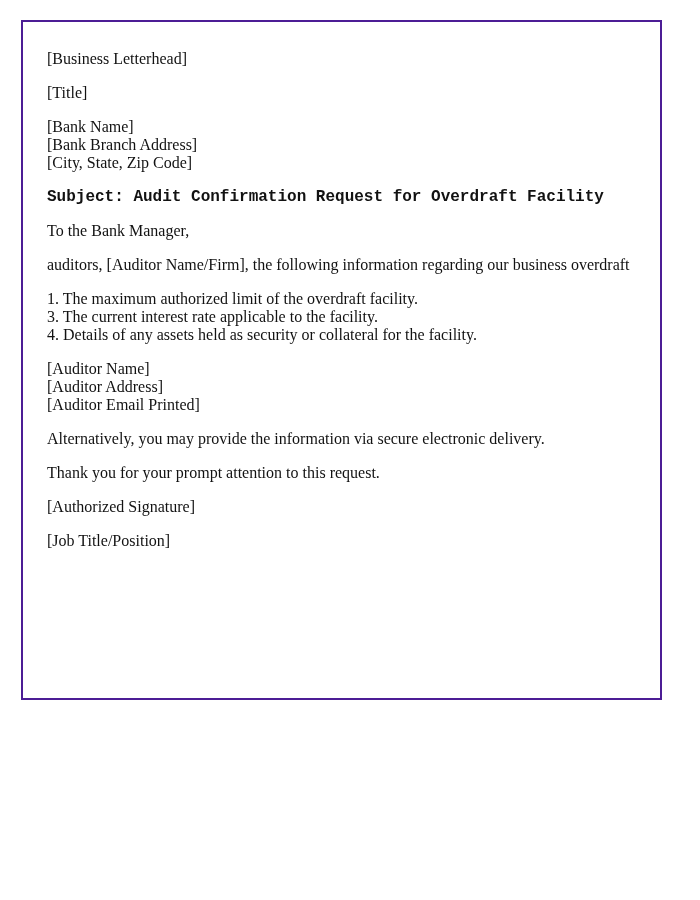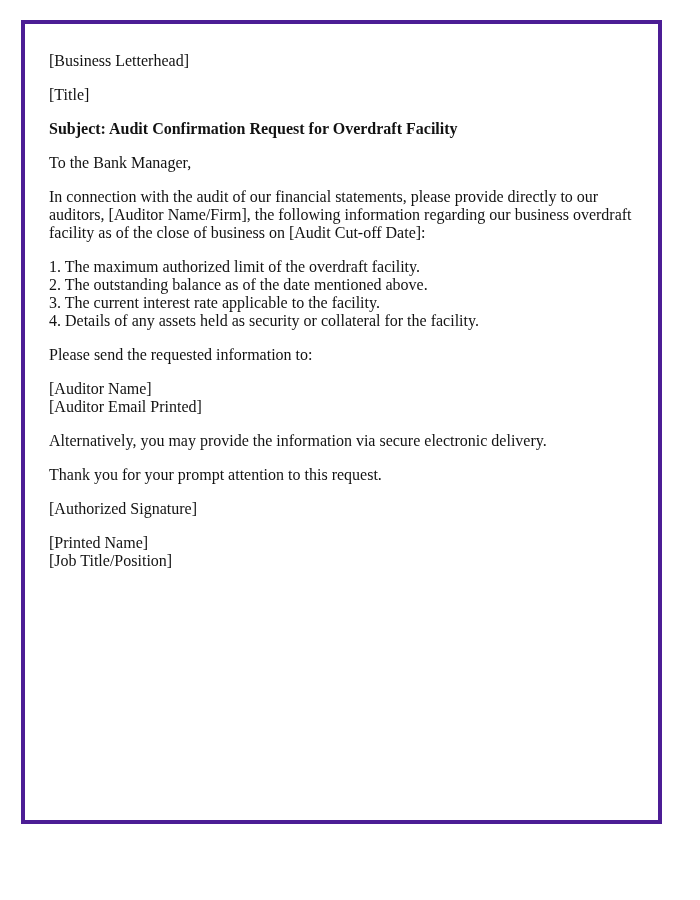--- a/index.html
+++ b/index.html
@@ -11,78 +11,80 @@
     width: 700px;
     height: 900px;
     position: relative;
     overflow: hidden;
   }
   .letter {
     position: absolute;
     left: 21px;
     top: 20px;
     width: 641px;
-    height: 804px;
+    height: 680px;
     box-sizing: border-box;
-    border: 4px solid #4c1d95;
+    border: 2px solid #4c1d95;
     padding: 12px 24px;
     background: #ffffff;
     font-family: "Liberation Serif", "DejaVu Serif", serif;
     font-size: 16px;
     line-height: 18px;
     color: #121212;
   }
   .para {
     margin: 16px 0;
   }
   .subject {
     font-weight: bold;
+    font-family: Liberation Mono, monospace;
   }
 </style>
 </head>
 <body>
 
 <main class="letter">
 
   <div class="para">[Business Letterhead]</div>
 
   <div class="para">[Title]</div>
 
+  <div class="para">
+    <div>[Bank Name]</div>
+    <div>[Bank Branch Address]</div>
+    <div>[City, State, Zip Code]</div>
+  </div>
 
   <div class="para subject">Subject: Audit Confirmation Request for Overdraft Facility</div>
 
   <div class="para">To the Bank Manager,</div>
 
   <div class="para">
-    <div>In connection with the audit of our financial statements, please provide directly to our</div>
     <div>auditors, [Auditor Name/Firm], the following information regarding our business overdraft</div>
-    <div>facility as of the close of business on [Audit Cut-off Date]:</div>
   </div>
 
   <div class="para">
     <div>1. The maximum authorized limit of the overdraft facility.</div>
-    <div>2. The outstanding balance as of the date mentioned above.</div>
     <div>3. The current interest rate applicable to the facility.</div>
     <div>4. Details of any assets held as security or collateral for the facility.</div>
   </div>
 
-  <div class="para">Please send the requested information to:</div>
 
   <div class="para">
     <div>[Auditor Name]</div>
+    <div>[Auditor Address]</div>
     <div>[Auditor Email Printed]</div>
   </div>
 
   <div class="para">
     <div>Alternatively, you may provide the information via secure electronic delivery.</div>
   </div>
 
   <div class="para">Thank you for your prompt attention to this request.</div>
 
 
   <div class="para">[Authorized Signature]</div>
 
   <div class="para">
-    <div>[Printed Name]</div>
     <div>[Job Title/Position]</div>
   </div>
 
 </main>
 
 </body></html>

